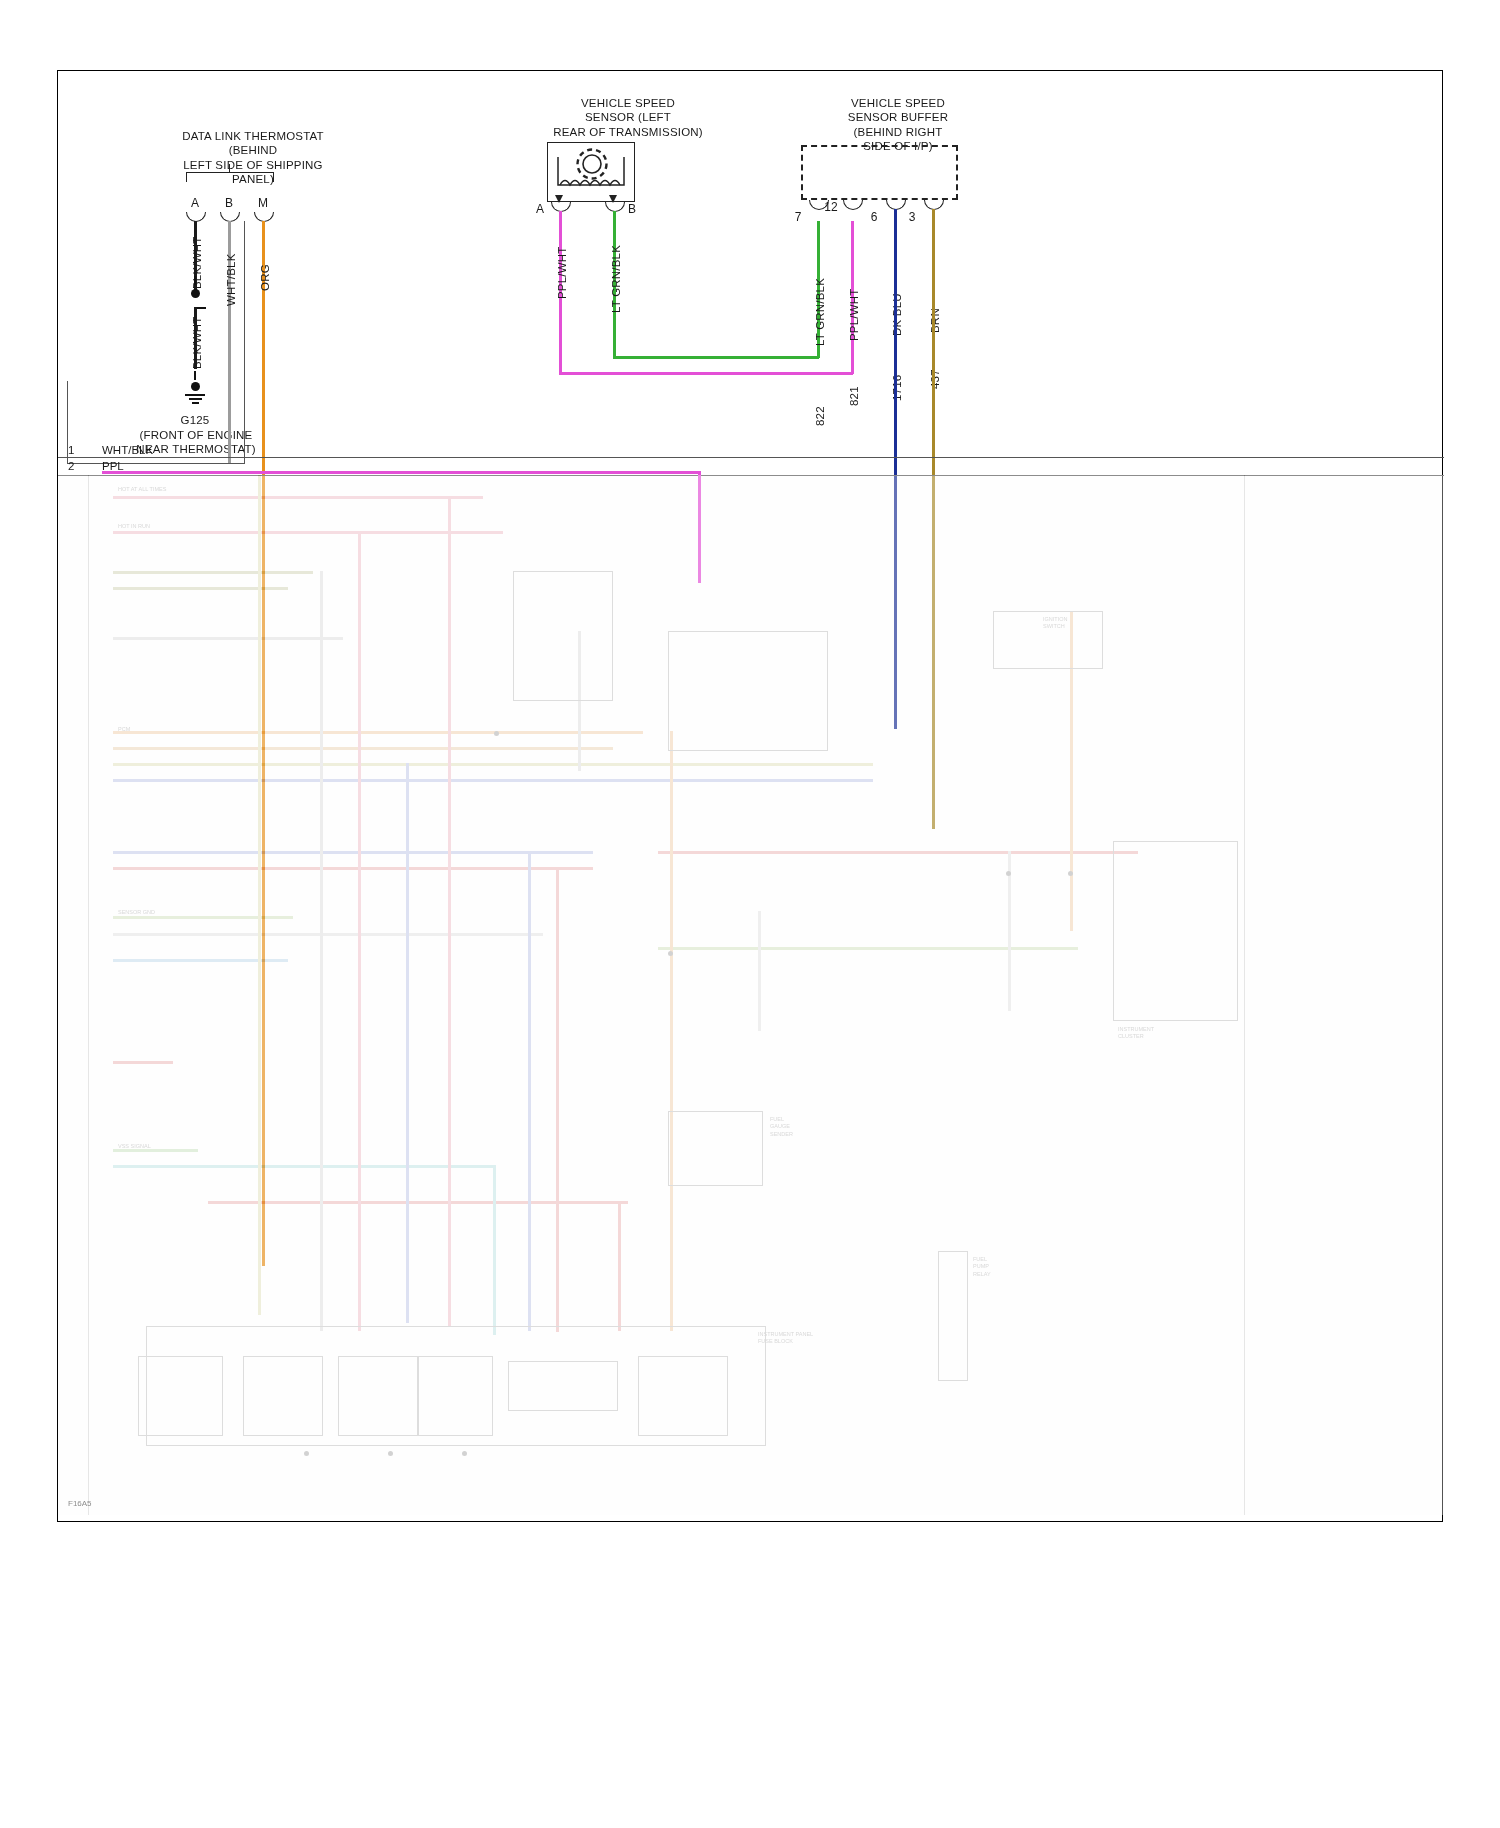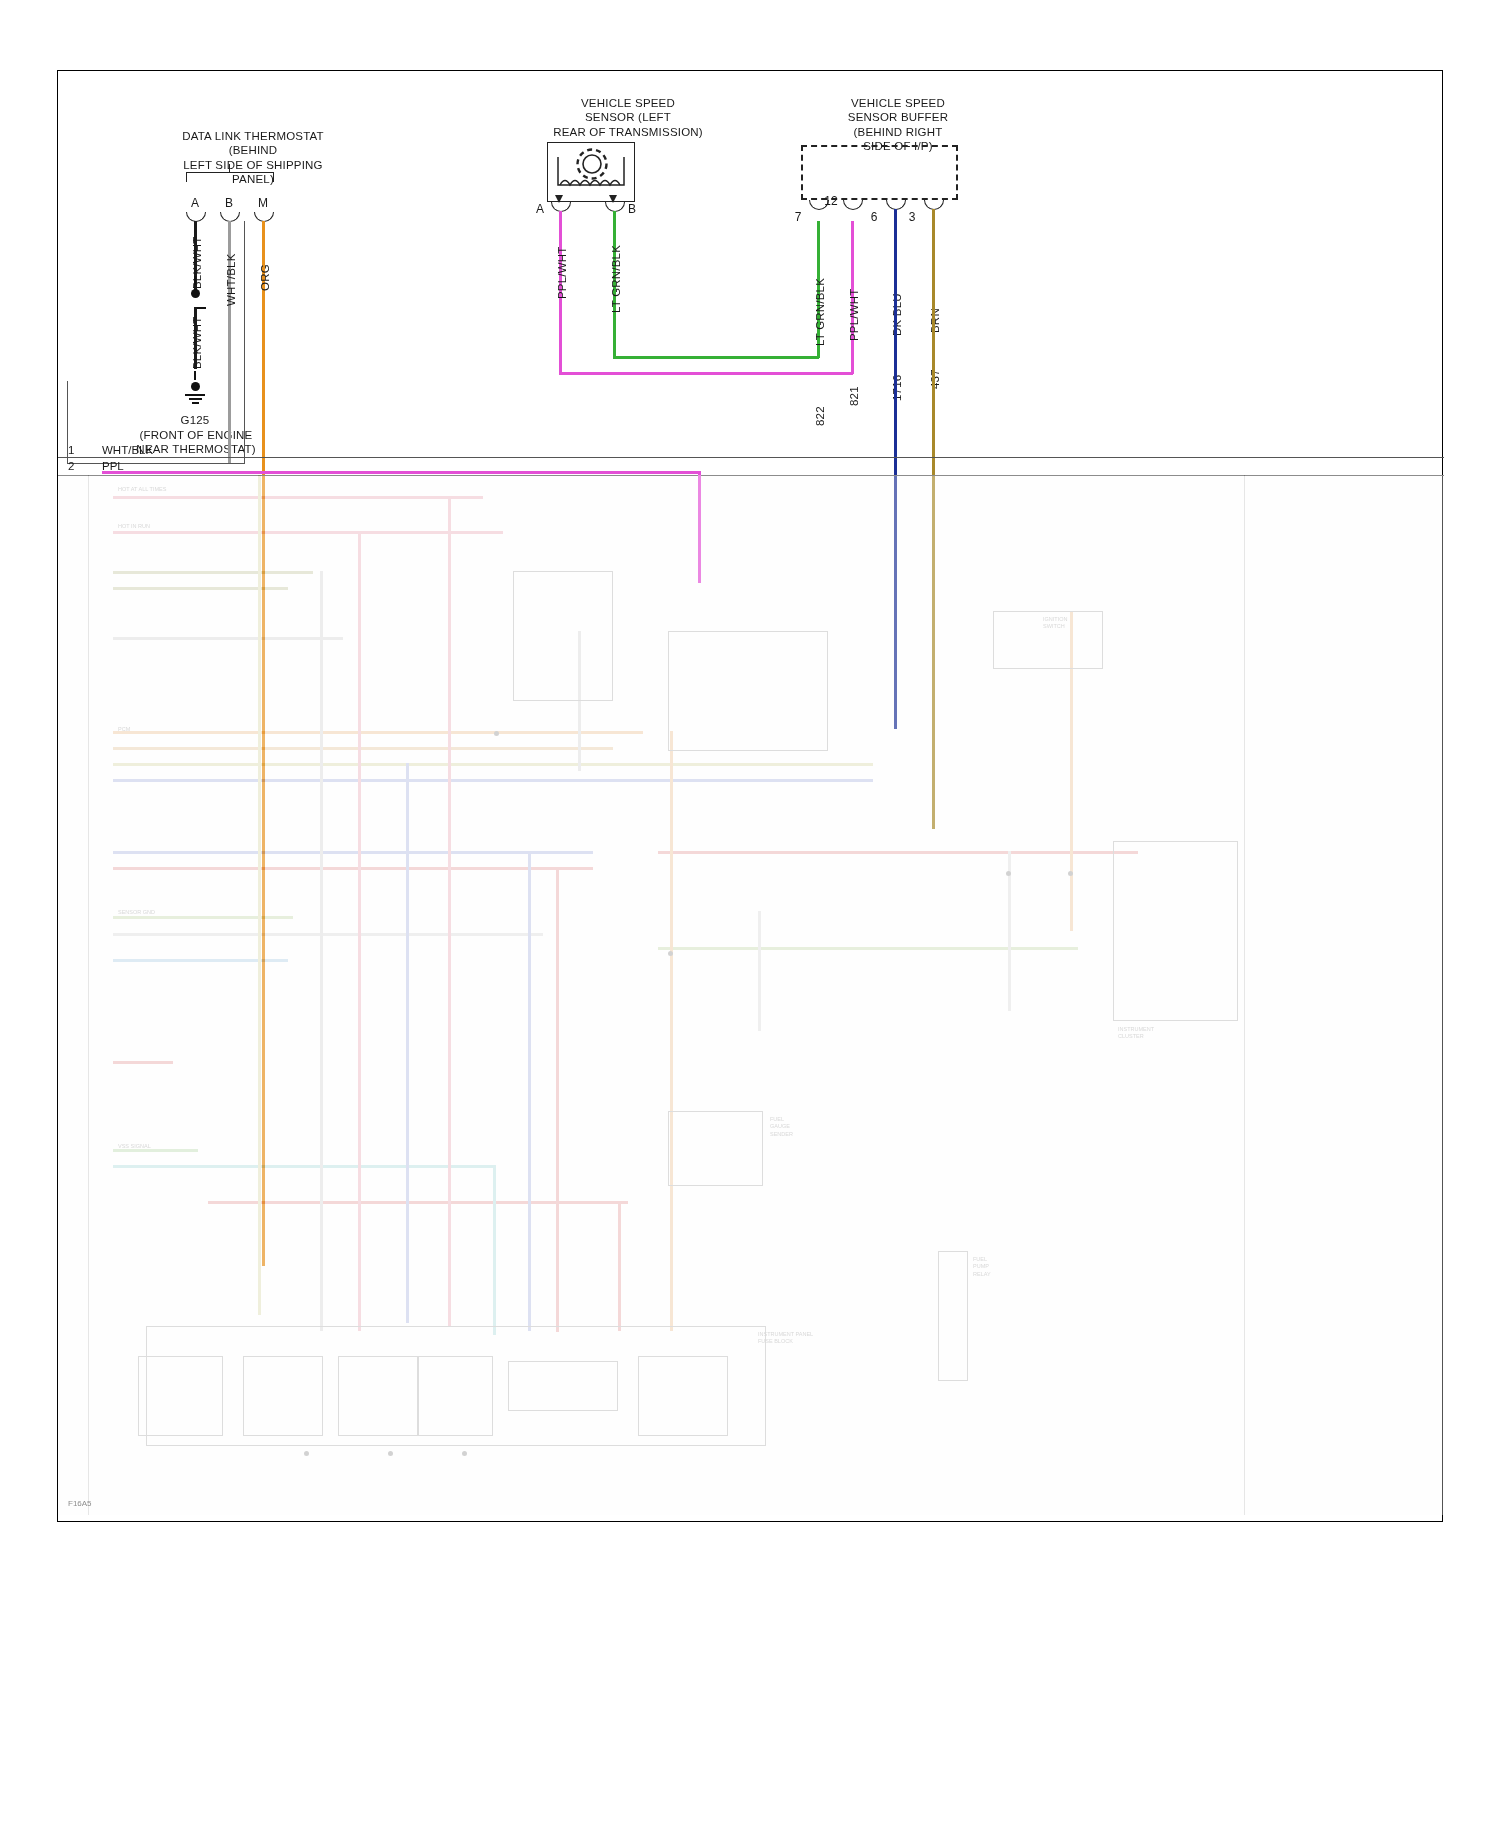--- a/index.html
+++ b/index.html
@@ -150,21 +150,21 @@
 SIDE OF I/P)</div>
 
   <div class="dashbox" style="left:743px;top:74px;width:157px;height:55px;"></div>
 
   <div class="socket" style="left:751px;top:129px;"></div>
   <div class="socket" style="left:785px;top:129px;"></div>
   <div class="socket" style="left:828px;top:129px;"></div>
   <div class="socket" style="left:866px;top:129px;"></div>
 
   <div class="pin" style="left:732px;top:139px;width:16px;">7</div>
-  <div class="pin" style="left:764px;top:123px;width:18px;text-align:center;">12</div>
+  <div class="pin" style="left:764px;top:129px;width:18px;text-align:center;">12</div>
   <div class="pin" style="left:807px;top:139px;width:18px;">6</div>
   <div class="pin" style="left:845px;top:139px;width:18px;">3</div>
 
   <div class="vt" style="left:756px;top:275px;">LT GRN/BLK</div>
   <div class="vt" style="left:756px;top:355px;">822</div>
 
   <div class="vt" style="left:790px;top:270px;">PPL/WHT</div>
   <div class="vt" style="left:790px;top:335px;">821</div>
 
   <div class="vt" style="left:833px;top:265px;">DK BLU</div>

